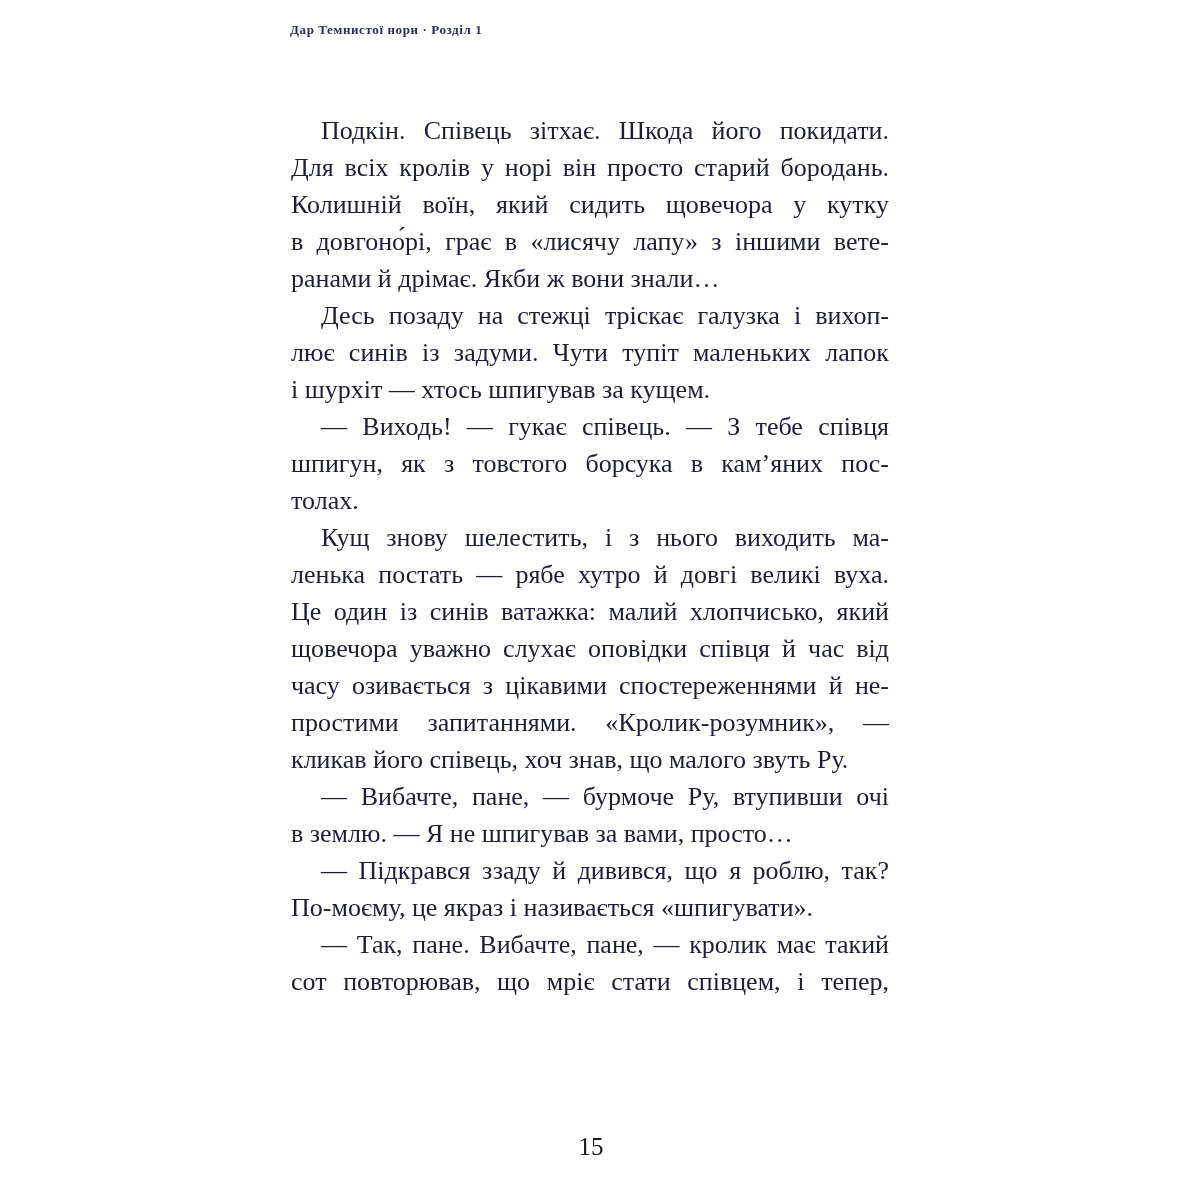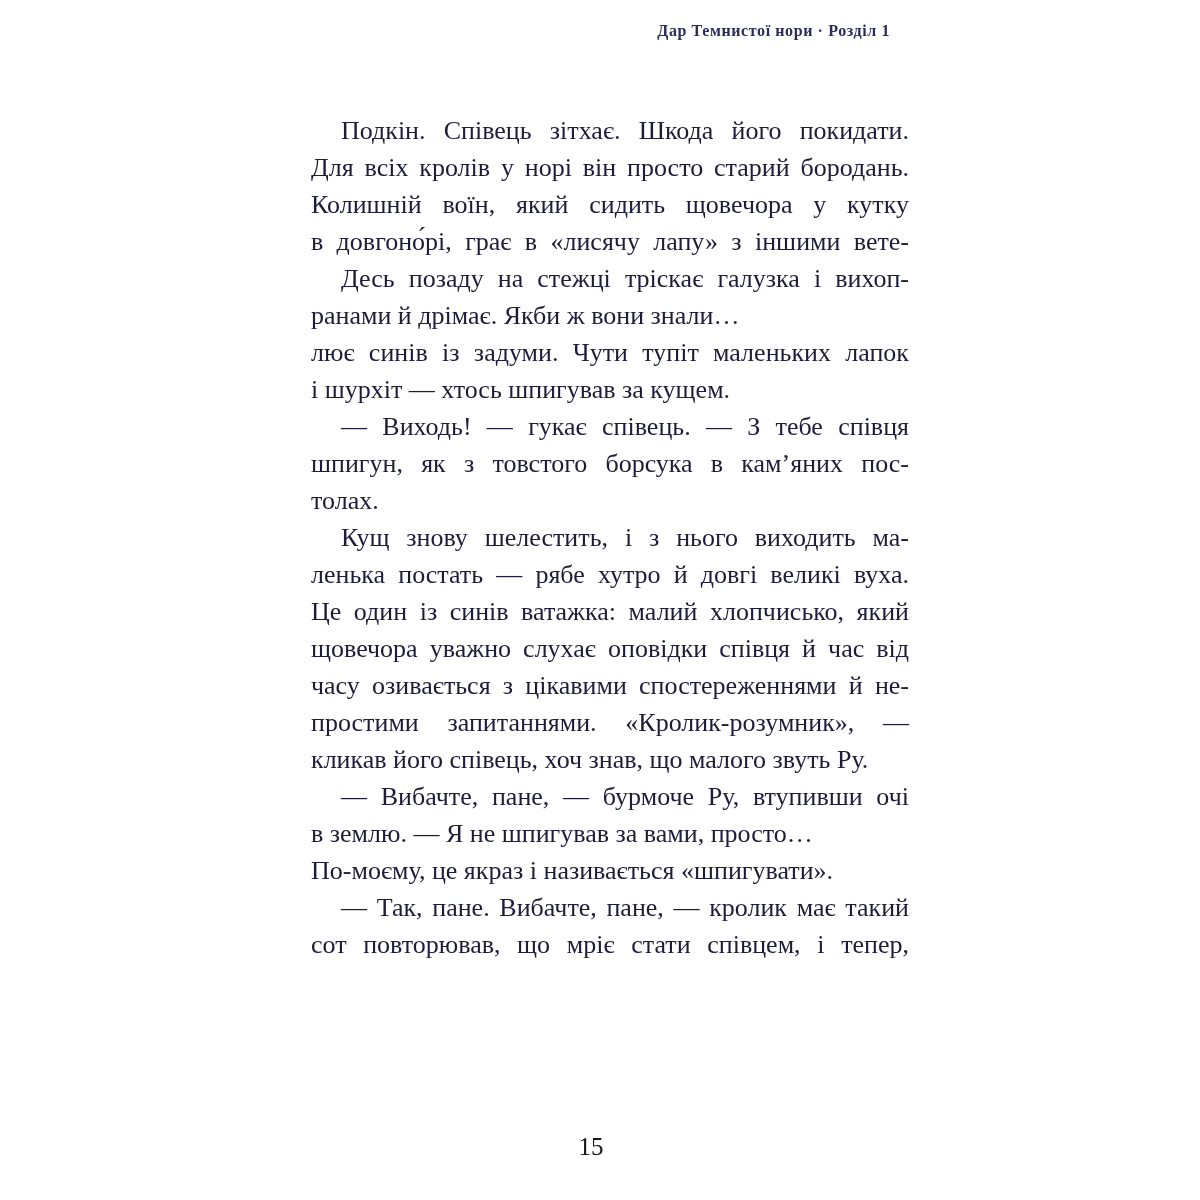--- a/index.html
+++ b/index.html
@@ -13,32 +13,31 @@
     height: 1200px;
     background: #ffffff;
     font-family: "Liberation Serif", "DejaVu Serif", serif;
     overflow: hidden;
   }
   .running-head {
     position: absolute;
     top: 22px;
     left: 290px;
     width: 600px;
-    text-align: right;
-    font-size: 16px;
+    text-align: left;
+    font-size: 13px;
     font-weight: bold;
     letter-spacing: 0.6px;
     color: #2b2b5e;
   }
   .text-block {
     position: absolute;
     top: 112px;
     left: 291px;
     width: 598px;
-    margin-left: 20px;
   }
   .line {
     font-size: 26px;
     line-height: 37px;
     color: #1d1d3a;
     text-align: justify;
     text-align-last: justify;
   }
   .line.para-start {
     text-indent: 30px;
@@ -62,35 +61,36 @@
 <body>
 
 <div class="page">
   <div class="running-head">Дар Темнистої нори · Розділ 1</div>
 
   <div class="text-block" id="text-block">
       <div class="line para-start">Подкін. Співець зітхає. Шкода його покидати.</div>
       <div class="line">Для всіх кролів у норі він просто старий бородань.</div>
       <div class="line">Колишній воїн, який сидить щовечора у кутку</div>
       <div class="line">в довгоно́рі, грає в «лисячу лапу» з іншими вете-</div>
+      <div class="line para-end">ранами й дрімає. Якби ж вони знали…</div>
       <div class="line para-start">Десь позаду на стежці тріскає галузка і вихоп-</div>
-      <div class="line para-end">ранами й дрімає. Якби ж вони знали…</div>
       <div class="line">лює синів із задуми. Чути тупіт маленьких лапок</div>
       <div class="line para-end">і шурхіт — хтось шпигував за кущем.</div>
       <div class="line para-start">— Виходь! — гукає співець. — З тебе співця</div>
       <div class="line">шпигун, як з товстого борсука в кам’яних пос-</div>
       <div class="line para-end">толах.</div>
       <div class="line para-start">Кущ знову шелестить, і з нього виходить ма-</div>
       <div class="line">ленька постать — рябе хутро й довгі великі вуха.</div>
       <div class="line">Це один із синів ватажка: малий хлопчисько, який</div>
       <div class="line">щовечора уважно слухає оповідки співця й час від</div>
       <div class="line">часу озивається з цікавими спостереженнями й не-</div>
       <div class="line">простими запитаннями. «Кролик-розумник», —</div>
       <div class="line para-end">кликав його співець, хоч знав, що малого звуть Ру.</div>
       <div class="line para-start">— Вибачте, пане, — бурмоче Ру, втупивши очі</div>
       <div class="line para-end">в землю. — Я не шпигував за вами, просто…</div>
+      <div class="line para-start">— Підкрався ззаду й дивився, що я роблю, так?</div>
       <div class="line para-end">По-моєму, це якраз і називається «шпигувати».</div>
       <div class="line para-start">— Так, пане. Вибачте, пане, — кролик має такий</div>
       <div class="line">сот повторював, що мріє стати співцем, і тепер,</div>
     </div>
 
   <div class="page-number">15</div>
 </div>
 
 </body></html>

